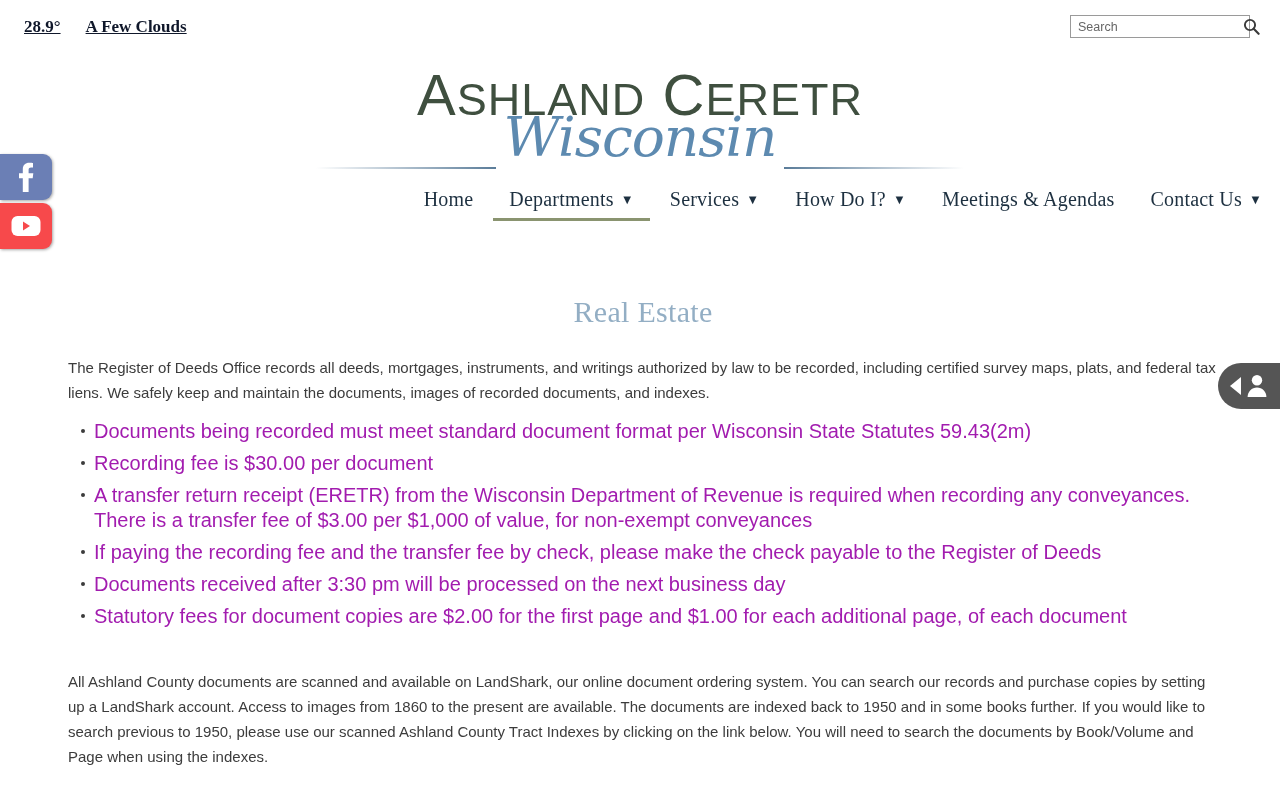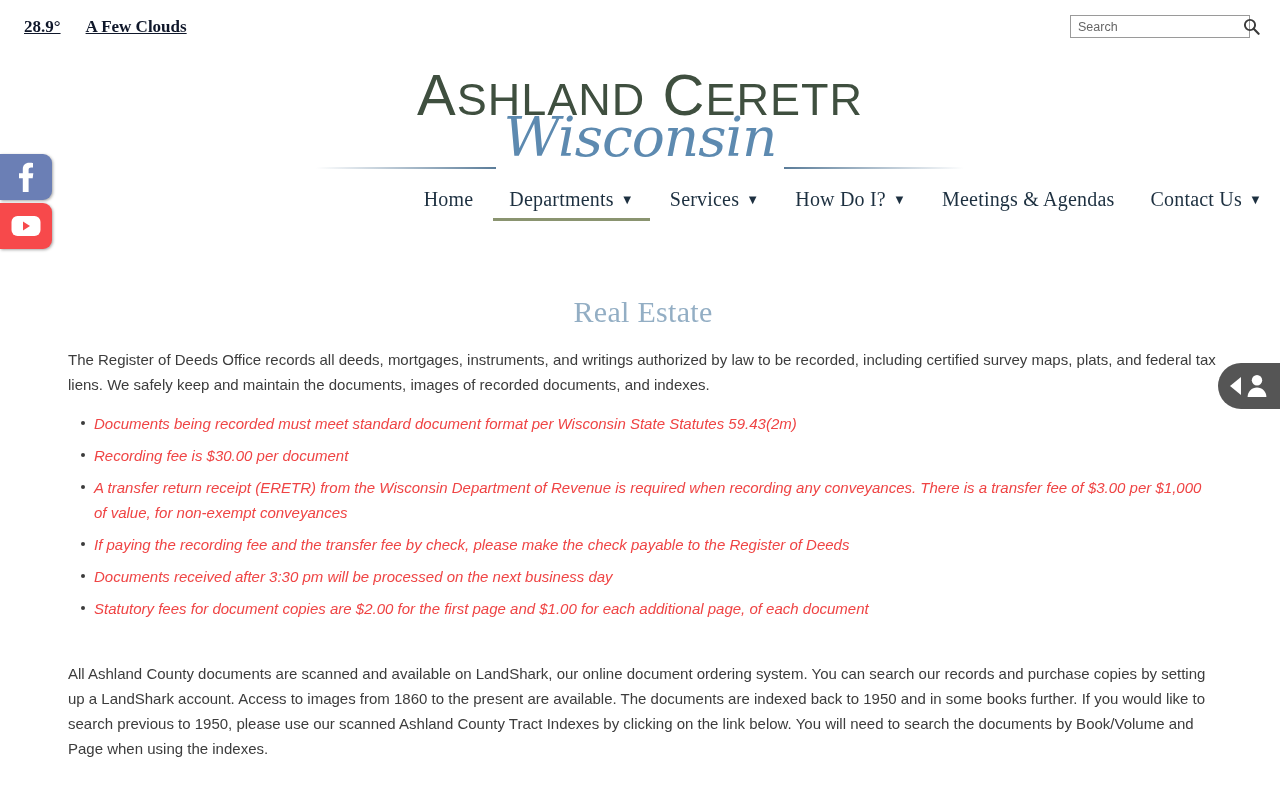--- a/index.html
+++ b/index.html
@@ -186,34 +186,33 @@
     font-weight: 400;
     margin: 74px 0 0 0;
     letter-spacing: 0.3px;
   }
   .body-p {
     font-size: 15px;
     line-height: 25px;
     color: #3c3c3c;
     margin: 24px 0 0 0;
   }
-  #intro-paragraph { margin-top: 18px; }
+  #intro-paragraph { margin-top: 26px; }
   #bullets {
     list-style: none;
     margin: 14px 0 0 0;
     padding: 0;
   }
   #bullets li {
     position: relative;
     padding-left: 26px;
-    font-size: 15px;
+    font-size: 20px;
     line-height: 25px;
-    color: #ef4444;
+    color: #a21caf;
     margin-bottom: 7px;
-    font-style: italic;
   }
   #bullets li::before {
     content: "";
     position: absolute;
     left: 13px; top: 10px;
     width: 4px; height: 4px;
     border-radius: 50%;
     background: #3c3c3c;
   }
   #closing-paragraph { margin-top: 40px; }

